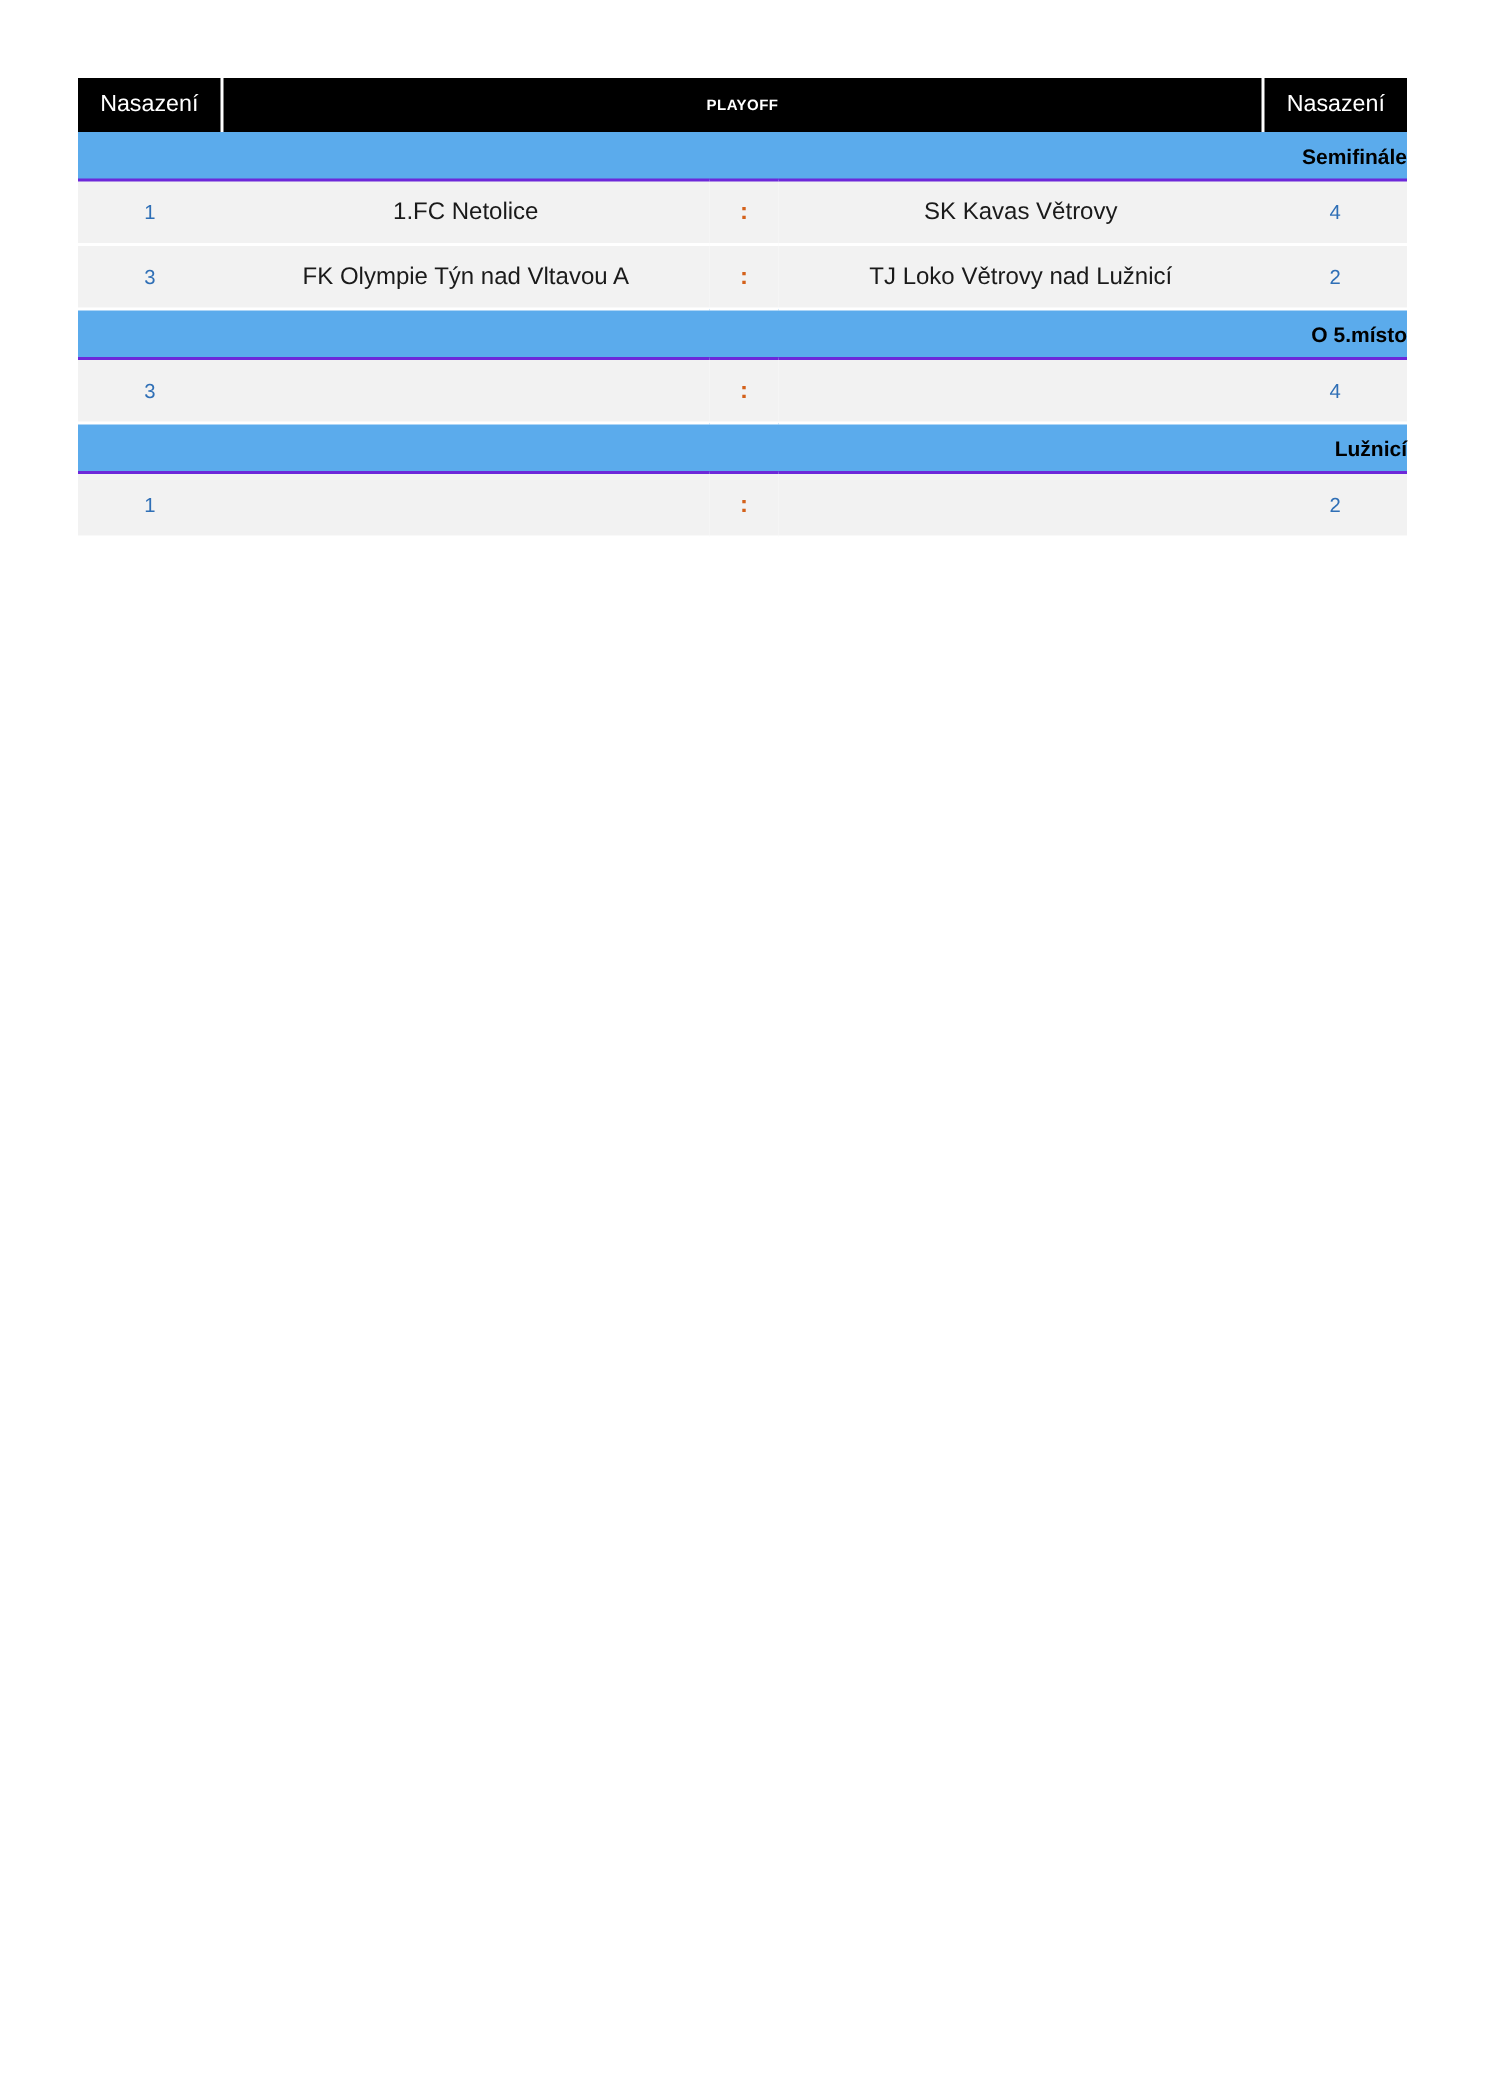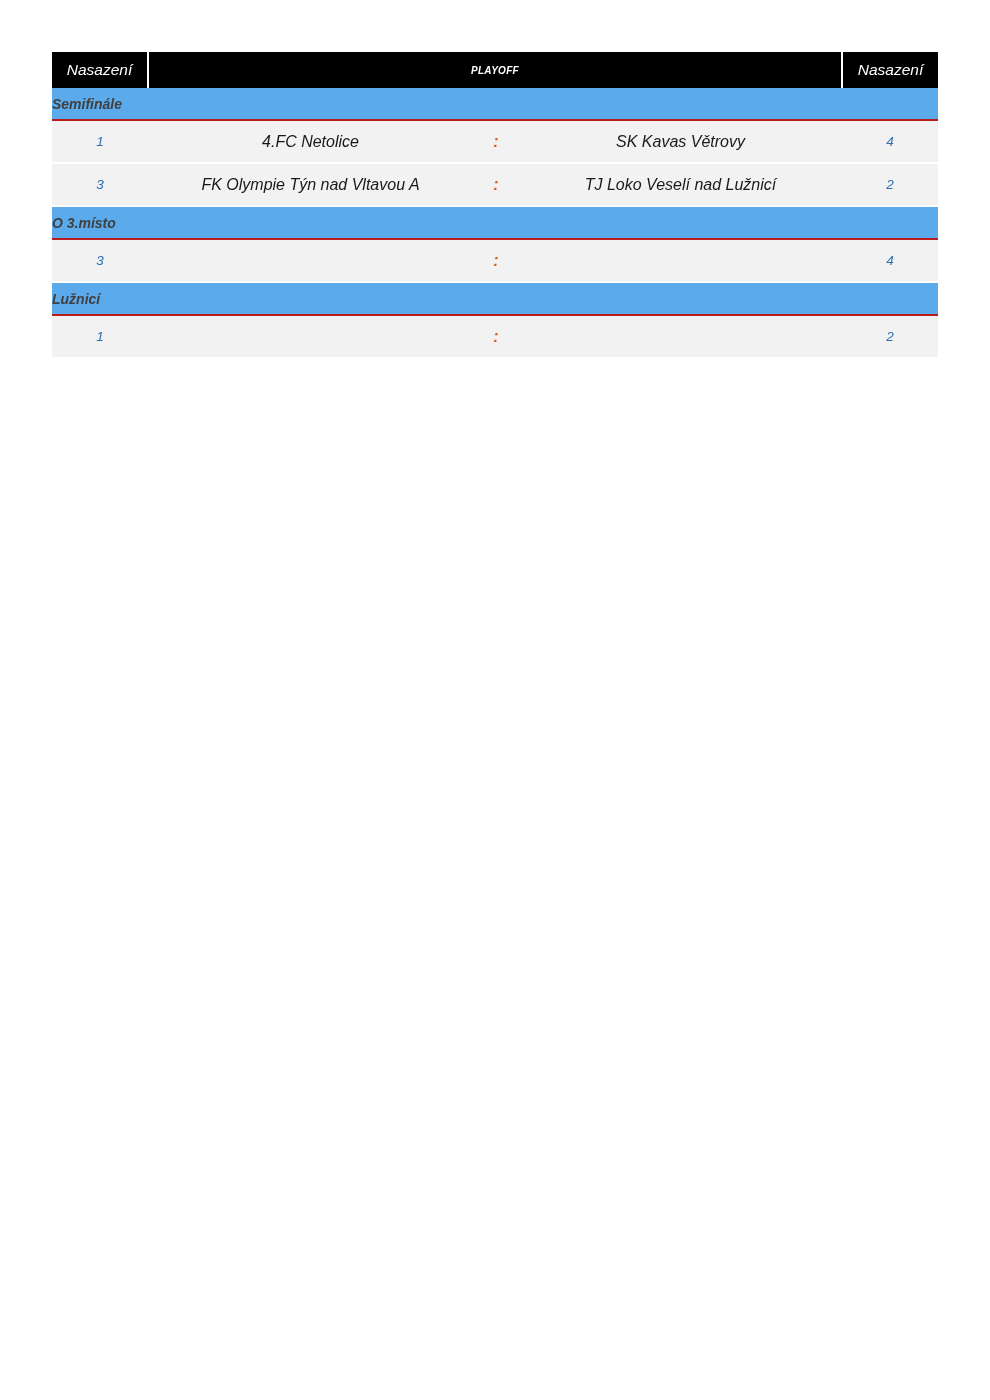--- a/index.html
+++ b/index.html
@@ -9,21 +9,20 @@
     width: 990px;
     height: 1400px;
     font-family: "Liberation Sans", sans-serif;
   }
 
   .page {
     position: relative;
     width: 990px;
     height: 1400px;
     background: #ffffff;
-    font-style: italic;
   }
 
   .bracket {
     position: absolute;
     left: 52px;
     top: 52px;
     width: 886px;
     border-collapse: collapse;
     table-layout: fixed;
   }
@@ -57,27 +56,27 @@
 
   .hdr-title {
     font-weight: bold;
     font-size: 10px;
     letter-spacing: 0.3px;
   }
 
   
   .section-bar {
     background: #5babec;
-    color: #404040;
+    color: #000000;
     font-weight: bold;
     font-size: 14px;
     height: 31px;
-    text-align: left;
+    text-align: right;
     vertical-align: middle;
-    border-bottom: 2px solid #b91c1c;
+    border-bottom: 2px solid #6d28d9;
   }
 
   
   .match-row td {
     height: 41px;
     vertical-align: middle;
     border-bottom: 2px solid #ffffff;
   }
 
   .seed {
@@ -127,35 +126,35 @@
         <td class="hdr-cell hdr-side">Nasazení</td>
         <td class="hdr-cell hdr-title" colspan="3">PLAYOFF</td>
         <td class="hdr-cell hdr-side-right">Nasazení</td>
       </tr>
 
       <tr>
         <td class="section-bar" colspan="5">Semifinále</td>
       </tr>
       <tr class="match-row">
         <td class="seed">1</td>
-        <td class="team">4.FC Netolice</td>
+        <td class="team">1.FC Netolice</td>
         <td class="colon">:</td>
         <td class="team">SK Kavas Větrovy</td>
         <td class="seed">4</td>
       </tr>
       <tr class="match-row">
         <td class="seed">3</td>
         <td class="team">FK Olympie Týn nad Vltavou A</td>
         <td class="colon">:</td>
-        <td class="team">TJ Loko Veselí nad Lužnicí</td>
+        <td class="team">TJ Loko Větrovy nad Lužnicí</td>
         <td class="seed">2</td>
       </tr>
 
       <tr>
-        <td class="section-bar" colspan="5">O 3.místo</td>
+        <td class="section-bar" colspan="5">O 5.místo</td>
       </tr>
       <tr class="match-row">
         <td class="seed">3</td>
         <td class="team empty-cell"></td>
         <td class="colon">:</td>
         <td class="team empty-cell"></td>
         <td class="seed">4</td>
       </tr>
 
       <tr>

